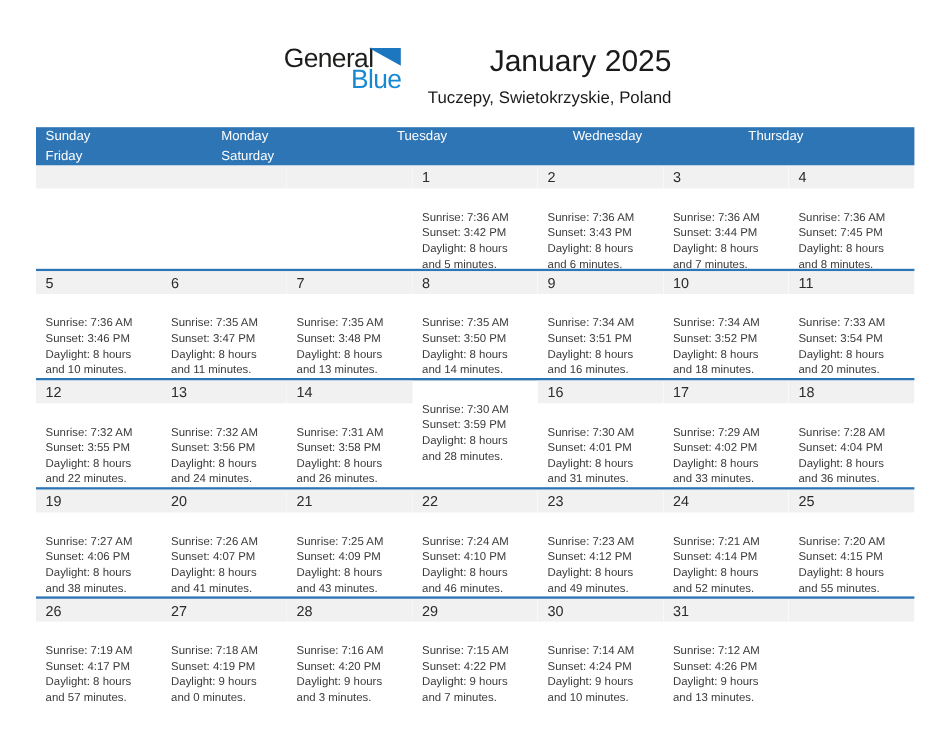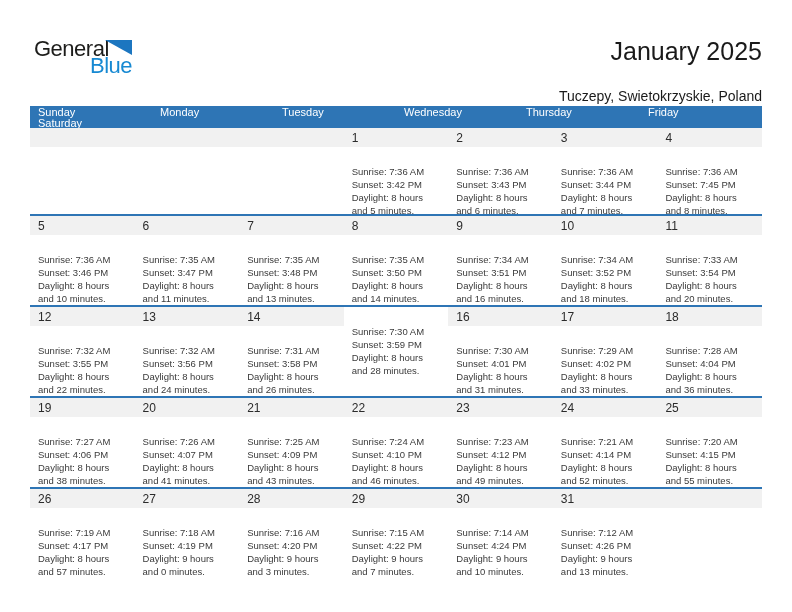--- a/index.html
+++ b/index.html
@@ -1,33 +1,33 @@
 <!DOCTYPE html>
 <html><head>
 <meta charset="utf-8">
 <style>
   * { margin:0; padding:0; box-sizing:border-box; }
   html,body { width:792px; height:612px; background:#ffffff; font-family:"Liberation Sans", sans-serif; }
   .page { position:relative; width:792px; height:612px; background:#fff; overflow:hidden; }
 
   
-  .top-bar { position:absolute; top:36px; left:34px; width:728px; display:flex; justify-content:space-between; align-items:flex-start; }
+  .top-bar { position:absolute; top:36px; left:34px; width:728px; display:flex; justify-content:center; align-items:flex-start; }
   .logo { position:relative; width:120px; height:46px; }
   .logo-general { position:absolute; left:0; top:0; font-size:22px; color:#1d1d1b; letter-spacing:-0.5px; }
   .logo-triangle { position:absolute; left:71px; top:4px; width:27px; height:15px; background:#1c76c0;
                    clip-path:polygon(0 0, 100% 0, 100% 100%); }
   .logo-blue { position:absolute; left:41px; top:17px; width:57px; font-size:22px; color:#1789d2; text-align:right; letter-spacing:-0.5px; }
 
   .titles { text-align:right; }
   .title { font-size:25px; color:#1a1a1a; line-height:30px; }
-  .subtitle { font-size:14px; color:#1a1a1a; margin-top:22px; }
+  .subtitle { font-size:14px; color:#1a1a1a; margin-top:7px; }
 
   
   .calendar { position:absolute; top:106px; left:30px; width:732px; }
-  .weekday-row { display:grid; grid-template-columns:repeat(6,1fr); background:#2e75b5; height:22px; align-items:center; }
+  .weekday-row { display:grid; grid-template-columns:repeat(5,1fr); background:#2e75b5; height:32px; align-items:center; }
   .weekday-cell { color:#ffffff; font-size:11px; padding-left:8px; overflow:hidden; white-space:nowrap; }
 
   .week-row { display:grid; grid-template-columns:repeat(7,1fr); height:86px; background:#ffffff; }
   .week-row.sep { border-top:2px solid #2e75b5; height:91px; }
 
   .day-cell { overflow:hidden; }
   .day-num-strip { background:#f1f1f1; height:19px; display:flex; align-items:center; padding-left:8px; }
   .day-num { font-size:12px; color:#2b2b2b; }
   .day-details { padding:18px 3px 0 8px; font-size:9.5px; color:#3a3a3a; line-height:13px; }
   .detail { white-space:pre-line; }

